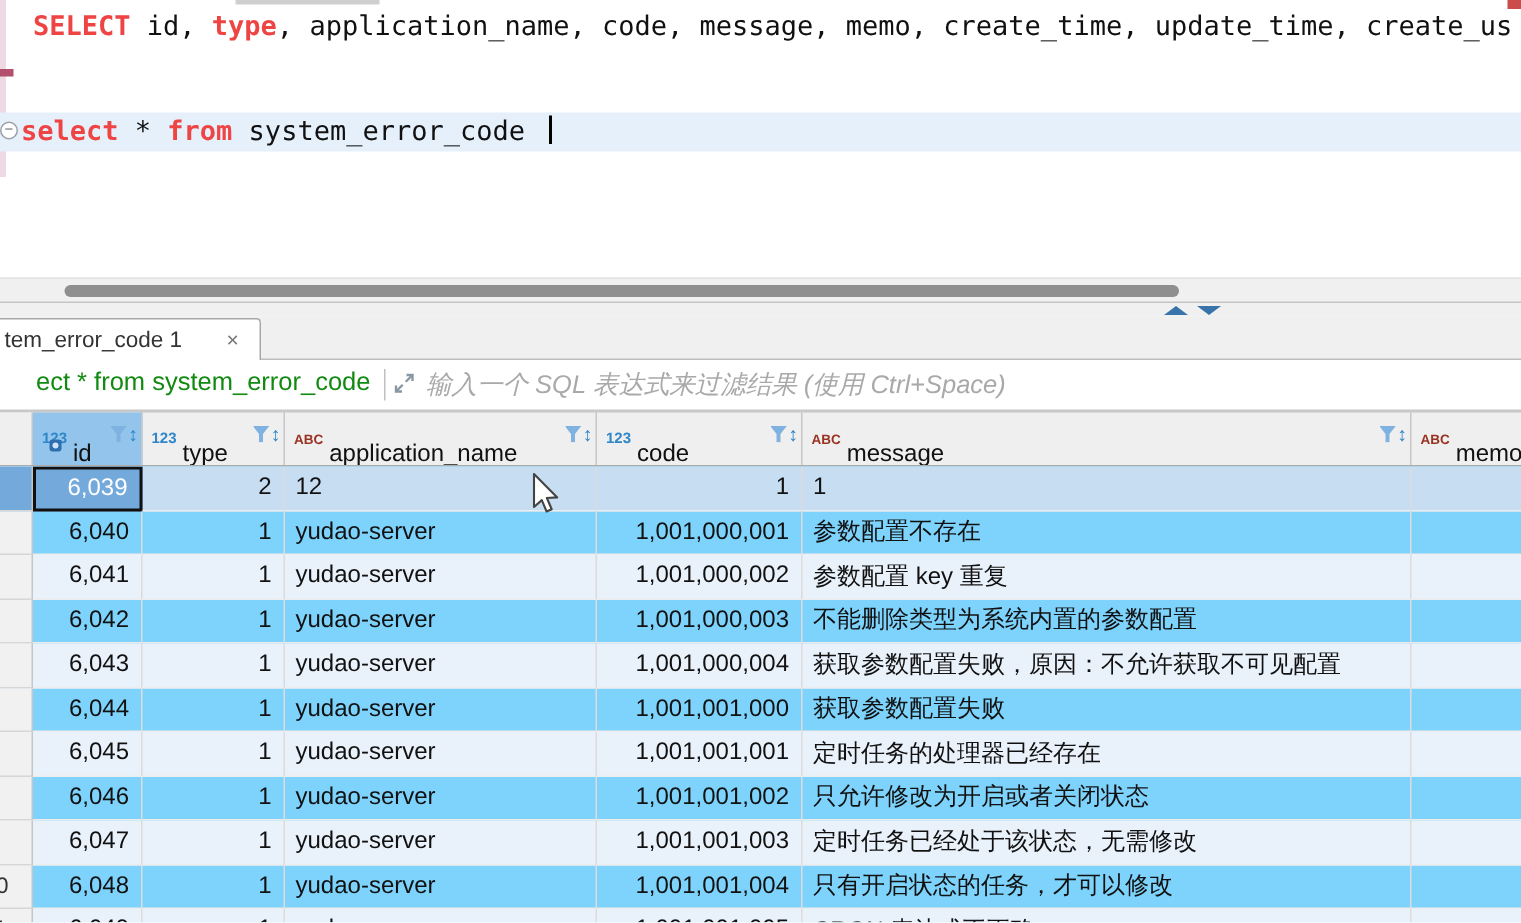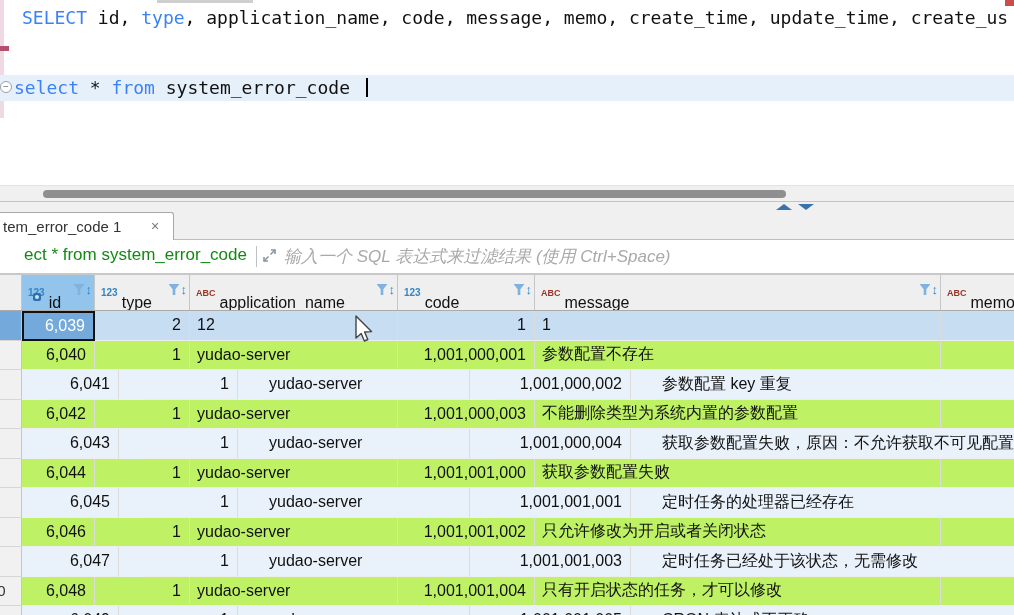--- a/index.html
+++ b/index.html
@@ -8,21 +8,21 @@
   #stage { position:absolute; left:0; top:0; width:1014px; height:615px; overflow:hidden; background:#fff; }
 
   
   #editor { position:absolute; left:0; top:0; width:1014px; height:185px; background:#fff; }
   #editor .gutter-bar { position:absolute; left:0; top:0; width:4px; height:118px; background:#eed9e4; }
   #editor .gutter-tick { position:absolute; left:0; top:46px; width:9px; height:5px; background:#b2506e; }
   #editor .curline { position:absolute; left:0; top:75px; width:1014px; height:26px; background:#e6f0fb; }
   .ed-line { position:absolute; white-space:pre; font-family:"DejaVu Sans Mono","Liberation Mono",monospace; font-size:18px; line-height:22px; color:#111; }
   #ed-line1 { left:22px; top:7px; width:992px; overflow:hidden; }
   #ed-line2 { left:14px; top:77px; }
-  .kw { color:#3b82f6; font-weight:normal; }
+  .kw { color:#ef4444; font-weight:bold; }
   .caret { display:inline-block; width:2px; height:19px; background:#000; vertical-align:-3px; margin-left:5px; }
   .fold-icon { position:absolute; left:0px; top:81px; width:12px; height:12px; border:1px solid #9aa0a6; border-radius:50%; background:#fff; color:#6a7076; font-size:10px; line-height:10px; text-align:center; }
   .ruler-mark { position:absolute; left:1005px; top:0; width:9px; height:6px; background:#cc4b4b; }
   .top-strip { position:absolute; left:157px; top:0; width:96px; height:3px; background:#cfcfcf; }
 
   
   #hscroll { position:absolute; left:0; top:185px; width:1014px; height:16px; background:#f0f0f0; border-top:1px solid #e2e2e2; }
   #hscroll .thumb { position:absolute; left:43px; top:4px; width:743px; height:8px; background:#8f8f8f; border-radius:4px; }
 
   
@@ -51,23 +51,23 @@
   .hcell.selcol { background:#92c4ec; }
   .hcell .col-label { margin-left:4px; white-space:nowrap;margin-top:20px; }
   .type-ico { position:relative; font-size:10px; font-weight:bold; color:#2f86c8; margin-left:6px; flex:0 0 auto; }
   .type-ico.abc { color:#993322; font-size:9px; letter-spacing:0; }
   .key-badge { position:absolute; left:5px; bottom:-3px; width:8px; height:8px; background:#2f6fb0; border-radius:2px; }
   .key-badge::after { content:""; position:absolute; left:2px; top:2px; width:4px; height:4px; border-radius:50%; background:#cfe6f8; }
   .hfilter { position:absolute; right:2px; top:8px; display:flex; align-items:center; }
   .funnel { width:11px; height:11px; background:#7fb2e0; clip-path:polygon(0 0,100% 0,62% 48%,62% 100%,38% 100%,38% 48%); }
   .updown { font-size:13px; color:#2f86c8; line-height:13px; margin-left:1px; }
 
-  #grid-body { position:absolute; left:0; top:311px; width:1014px; height:304px; overflow:hidden; background:#bef264; }
+  #grid-body { position:absolute; left:0; top:311px; width:1014px; height:304px; overflow:hidden; background:#7dd3fc; }
   .grow { display:flex; width:1014px; height:29.5px; font-size:16px; color:#111; }
-  .grow.stripe { background:#e9f1fa;gap:24px; }
+  .grow.stripe { background:#e9f1fa; }
   .grow.sel { background:#c7ddf2; }
   .gcell { height:100%; border-right:1px solid #dcdcdc; border-bottom:1px solid #ededed; overflow:hidden; white-space:nowrap; display:flex; align-items:center; }
   .gcell.num { justify-content:flex-end; padding-right:8px; }
   .gcell.txt { justify-content:flex-start; padding-left:7px; }
   .gut { position:relative; background:#f1f1f1; border-right:1px solid #c6c6c6; border-bottom:1px solid #d6d6d6; }
   .grow.sel .gut { background:#74a9dc; }
   .gut .rownum { position:absolute; left:-11px; top:5px; font-size:15px; color:#333; }
   .grow.sel .idcell { background:#74a9dc; color:#fff; border:2px solid #111; }
 
   

